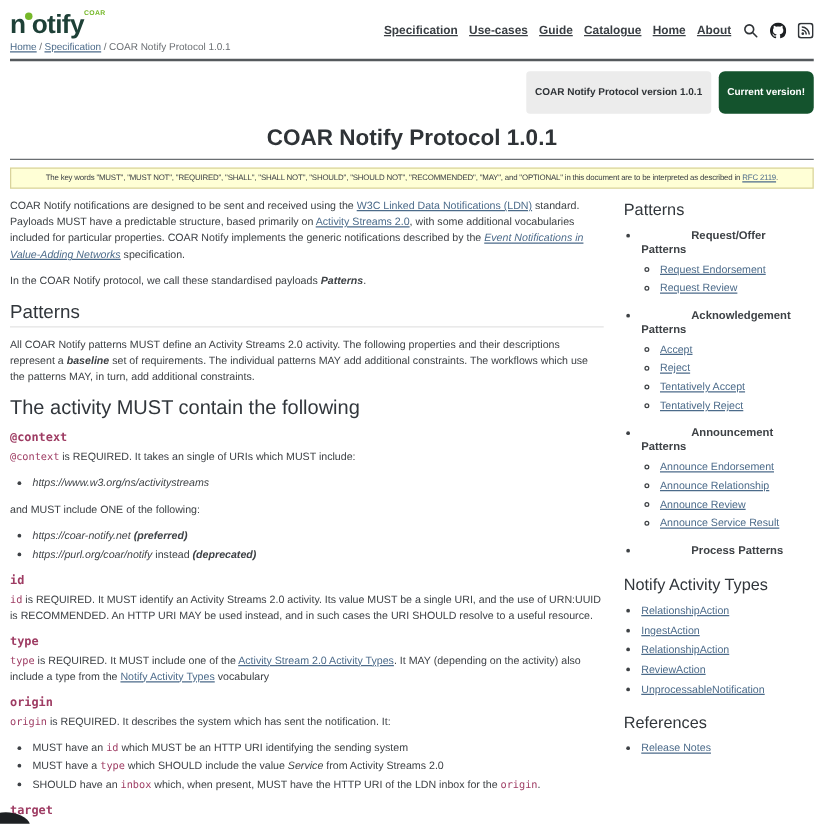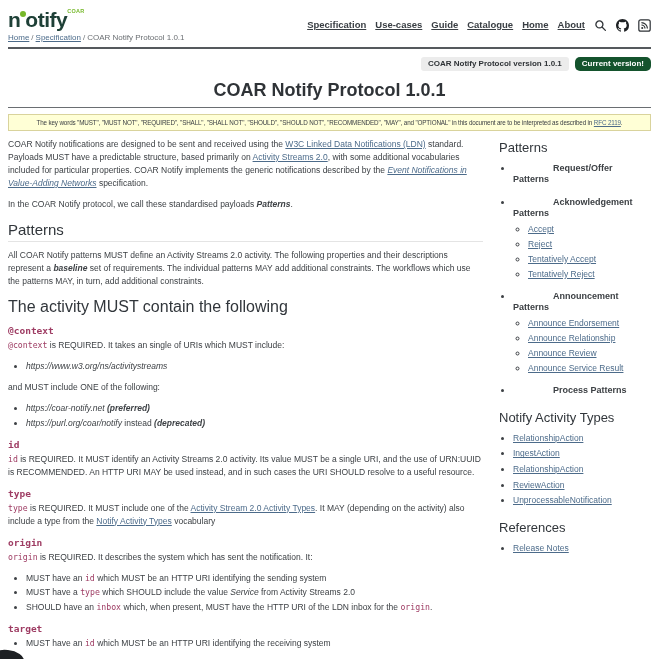--- a/index.html
+++ b/index.html
@@ -23,21 +23,21 @@
   .breadcrumb .sep { margin:0 2px; color:#6b6f73; }
 
   nav.topnav { display:flex; align-items:center; gap:9px; padding-top:9px; }
   nav.topnav a.nav-link { font-size:9.5px; font-weight:bold; color:#393e43; text-decoration:underline; }
   .hicon { width:13px; height:13px; display:inline-block; }
 
   hr.top-rule { border:none; border-top:2px solid #55595d; margin:5px 0 0; }
 
   
   .badge-row { display:flex; justify-content:flex-end; align-items:center; gap:6px; margin-top:8px; }
-  .badge { font-size:8px; font-weight:bold; padding:3px 7px; border-radius:3px; line-height:1; }
+  .badge { font-size:8px; font-weight:bold; padding:13px 7px; border-radius:3px; line-height:1; }
   .badge-version { background:#ececec; color:#2f3337; }
   .badge-current { background:#14532d; color:#ffffff; border-radius:5px; }
 
   
   h1.page-title { text-align:center; font-size:18px; font-weight:bold; color:#2f3337; margin:9px 0 6px; }
   hr.title-rule { border:none; border-top:1px solid #6a6e72; margin:0 0 6px; }
   .notice { background:#ffffd6; border:1px solid #d9d39c; padding:4px 6px; margin-bottom:7px;
             font-size:6.3px; letter-spacing:-0.15px; text-align:center; white-space:nowrap; overflow:hidden; }
 
   
@@ -174,20 +174,24 @@
         <li><span class="seg-t">MUST have an </span><span class="seg-c">id</span><span class="seg-t"> which MUST be an HTTP URI identifying the receiving system</span></li>
 
       </ul>
     </div>
 
     <div class="sidebar">
       <div class="sb-h">Patterns</div>
       <ul class="sb-groups">
         <li>
           <span class="sb-group-label">Request/Offer Patterns</span>
+          <ul class="sb-sub">
+            <li><a href="#">Request Endorsement</a></li>
+            <li><a href="#">Request Review</a></li>
+          </ul>
         </li>
         <li>
           <span class="sb-group-label">Acknowledgement Patterns</span>
           <ul class="sb-sub">
             <li><a href="#">Accept</a></li>
             <li><a href="#">Reject</a></li>
             <li><a href="#">Tentatively Accept</a></li>
             <li><a href="#">Tentatively Reject</a></li>
           </ul>
         </li>

